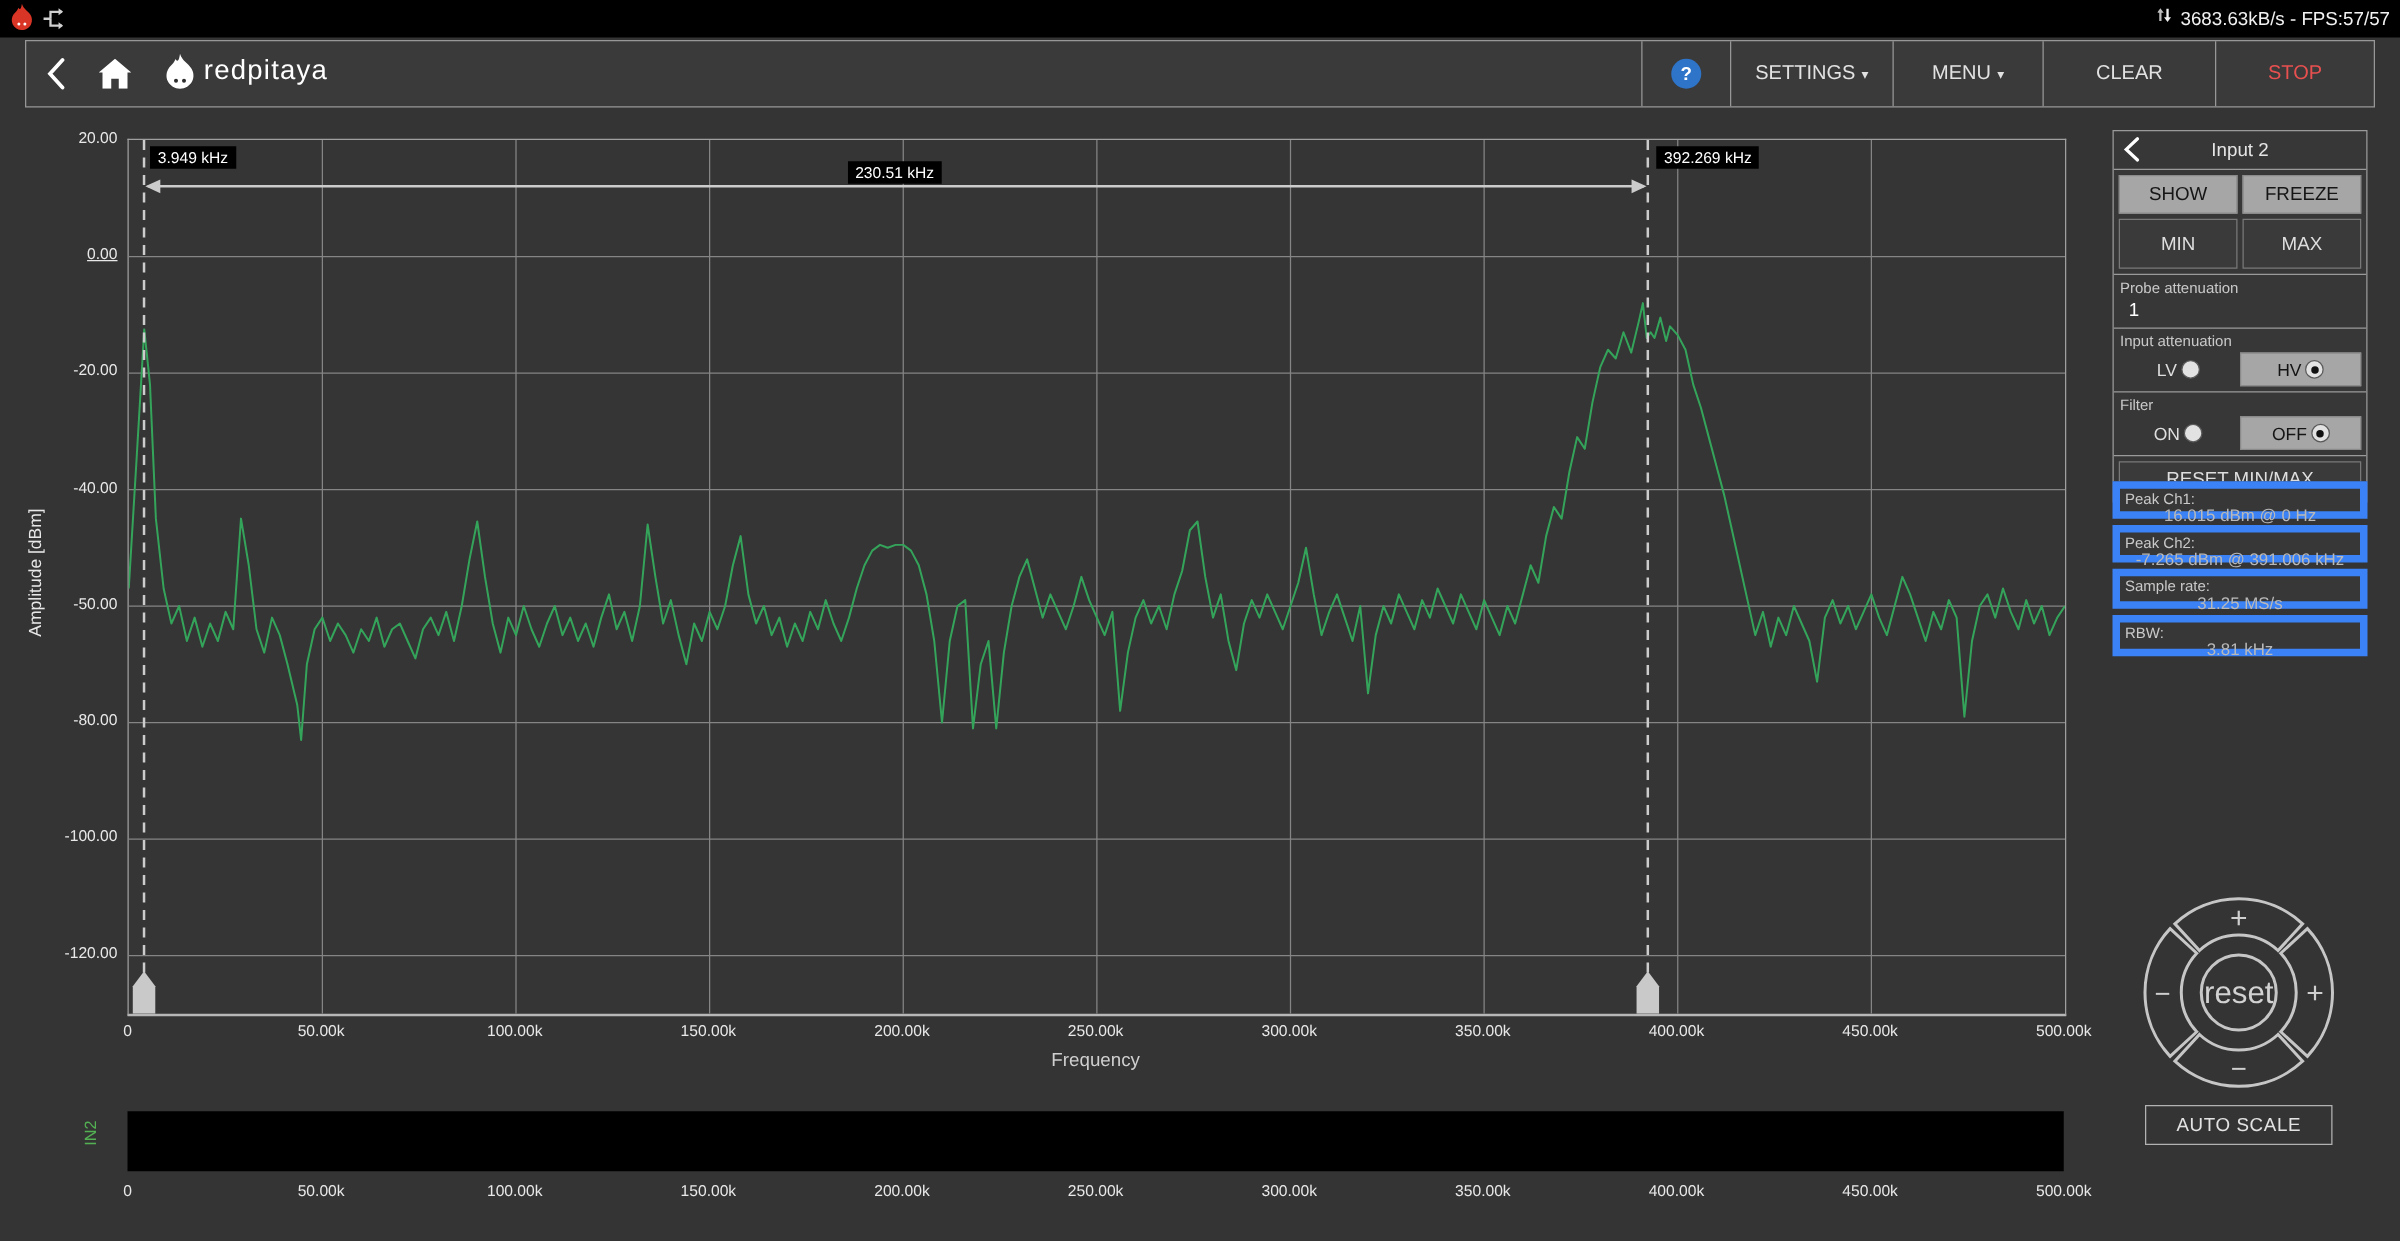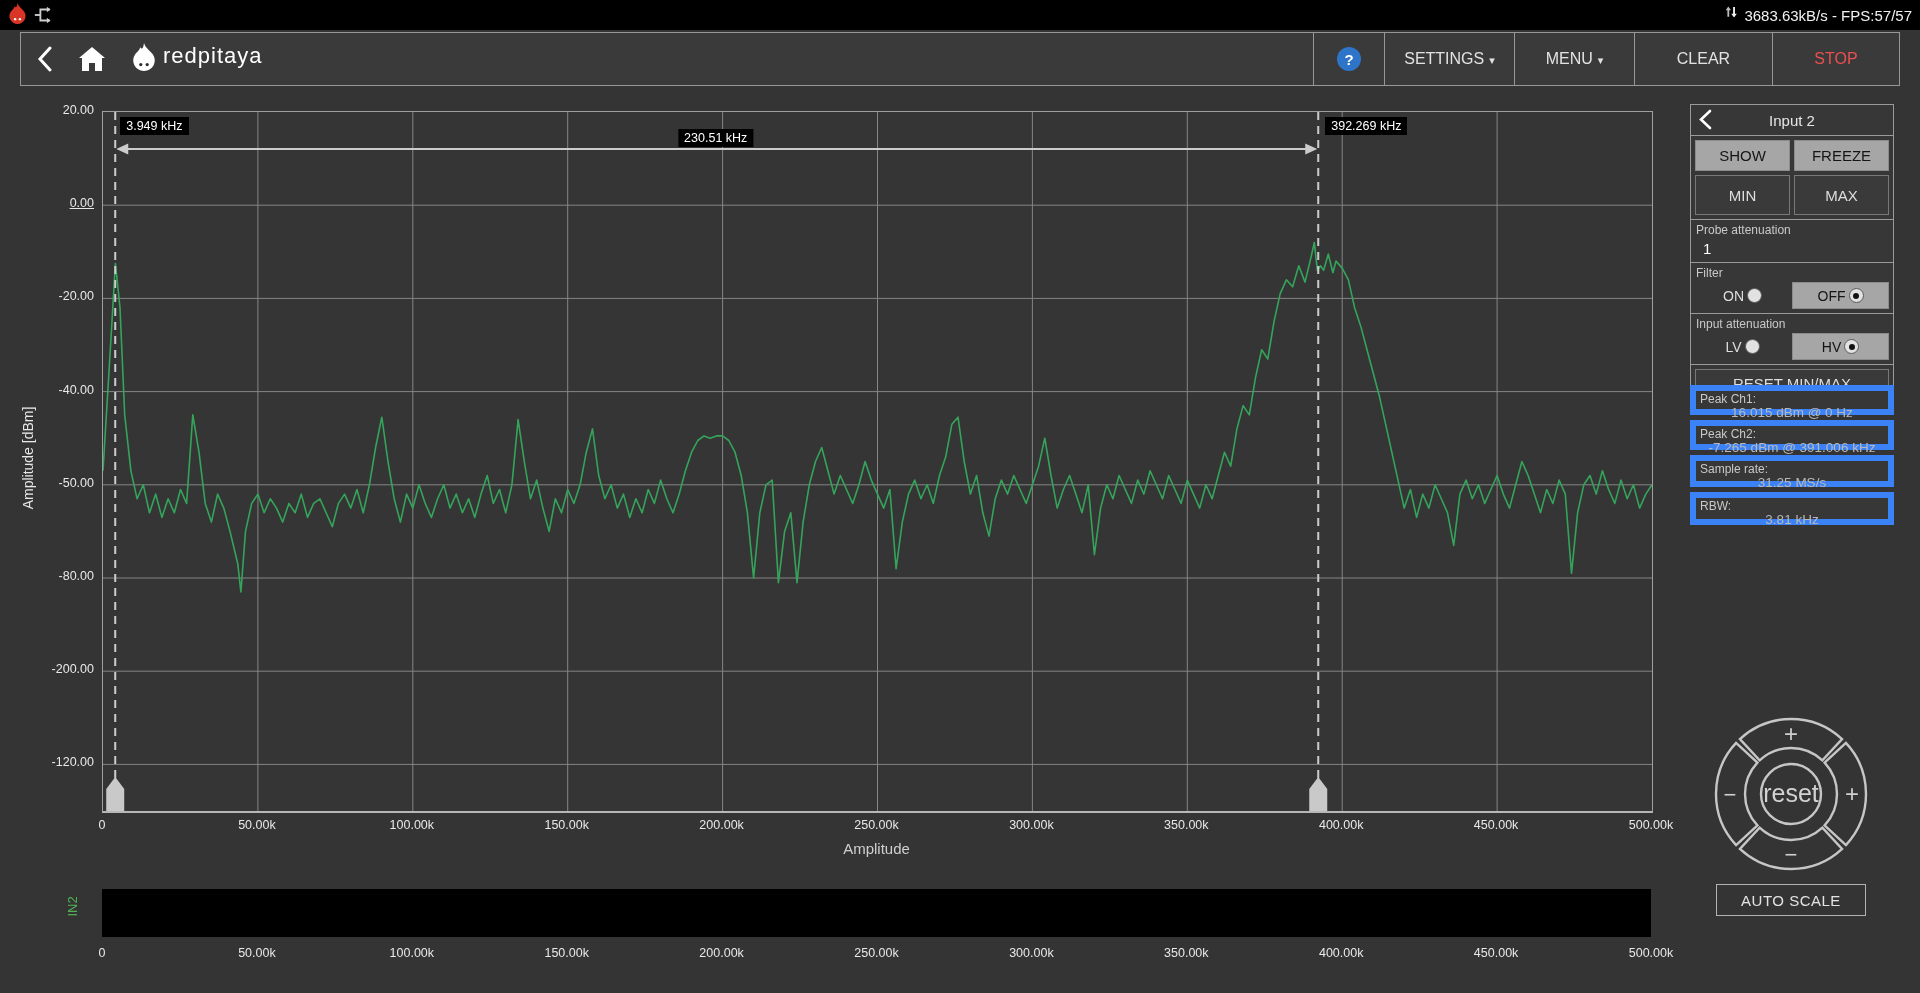--- a/index.html
+++ b/index.html
@@ -133,21 +133,21 @@
 </div>
 
 <div id="ylab" class="abs">Amplitude [dBm]</div>
 <div id="yticks">
     <div class="ytick" style="top: 103px;">20.00</div>
     <div class="ytick" style="top: 196.2px; text-decoration: underline;">0.00</div>
     <div class="ytick" style="top: 289.4px;">-20.00</div>
     <div class="ytick" style="top: 382.6px;">-40.00</div>
     <div class="ytick" style="top: 475.8px;">-50.00</div>
     <div class="ytick" style="top: 569px;">-80.00</div>
-    <div class="ytick" style="top: 662.2px;">-200.00</div>
+    <div class="ytick" style="top: 662.2px;">-100.00</div>
     <div class="ytick" style="top: 755.4px;">-120.00</div>
   </div>
 
 <div id="plot" class="abs">
   <svg id="plot-svg" width="1549" height="699" viewBox="0 0 1549 699" style="display:block">
       <line x1="154.9" y1="0" x2="154.9" y2="699" stroke="#858585" stroke-width="1"></line>
       <line x1="309.8" y1="0" x2="309.8" y2="699" stroke="#858585" stroke-width="1"></line>
       <line x1="464.7" y1="0" x2="464.7" y2="699" stroke="#858585" stroke-width="1"></line>
       <line x1="619.6" y1="0" x2="619.6" y2="699" stroke="#858585" stroke-width="1"></line>
       <line x1="774.5" y1="0" x2="774.5" y2="699" stroke="#858585" stroke-width="1"></line>
@@ -183,21 +183,21 @@
     <div class="xtick" style="left: 411.8px; top: 818px;">100.00k</div>
     <div class="xtick" style="left: 566.7px; top: 818px;">150.00k</div>
     <div class="xtick" style="left: 721.6px; top: 818px;">200.00k</div>
     <div class="xtick" style="left: 876.5px; top: 818px;">250.00k</div>
     <div class="xtick" style="left: 1031.4px; top: 818px;">300.00k</div>
     <div class="xtick" style="left: 1186.3px; top: 818px;">350.00k</div>
     <div class="xtick" style="left: 1341.2px; top: 818px;">400.00k</div>
     <div class="xtick" style="left: 1496.1px; top: 818px;">450.00k</div>
     <div class="xtick" style="left: 1651px; top: 818px;">500.00k</div>
   </div>
-<div id="freq-label" class="abs">Amplitude</div>
+<div id="freq-label" class="abs">Frequency</div>
 
 <div id="in2-label" class="abs">IN2</div>
 <div id="minimap" class="abs"></div>
 <div id="miniticks">
     <div class="xtick" style="left: 102px; top: 946px;">0</div>
     <div class="xtick" style="left: 256.9px; top: 946px;">50.00k</div>
     <div class="xtick" style="left: 411.8px; top: 946px;">100.00k</div>
     <div class="xtick" style="left: 566.7px; top: 946px;">150.00k</div>
     <div class="xtick" style="left: 721.6px; top: 946px;">200.00k</div>
     <div class="xtick" style="left: 876.5px; top: 946px;">250.00k</div>
@@ -226,48 +226,48 @@
     <div class="btn btn-dark">MIN</div>
     <div class="btn btn-dark">MAX</div>
   </div>
 
   <div class="section">
     <div class="section-label">Probe attenuation</div>
     <div class="value-line">1</div>
   </div>
 
   <div class="section">
+    <div class="section-label">Input attenuation</div>
+    <div class="togrow">
+      <div class="tog">
+        <span>LV</span>
+        <span class="radio">
+            <span class="dot"></span>
+          </span>
+      </div>
+      <div class="tog selected">
+        <span>HV</span>
+        <span class="radio">
+            <span class="dot"></span>
+          </span>
+      </div>
+    </div>
+  </div>
+
+  <div class="section">
     <div class="section-label">Filter</div>
     <div class="togrow">
       <div class="tog">
         <span>ON</span>
         <span class="radio">
             <span class="dot"></span>
           </span>
       </div>
       <div class="tog selected">
         <span>OFF</span>
-        <span class="radio">
-            <span class="dot"></span>
-          </span>
-      </div>
-    </div>
-  </div>
-
-  <div class="section">
-    <div class="section-label">Input attenuation</div>
-    <div class="togrow">
-      <div class="tog">
-        <span>LV</span>
-        <span class="radio">
-            <span class="dot"></span>
-          </span>
-      </div>
-      <div class="tog selected">
-        <span>HV</span>
         <span class="radio">
             <span class="dot"></span>
           </span>
       </div>
     </div>
   </div>
 
   <div class="section" style="padding:4px">
     <div class="btn btn-dark" style="height:28px">RESET MIN/MAX</div>
   </div>

